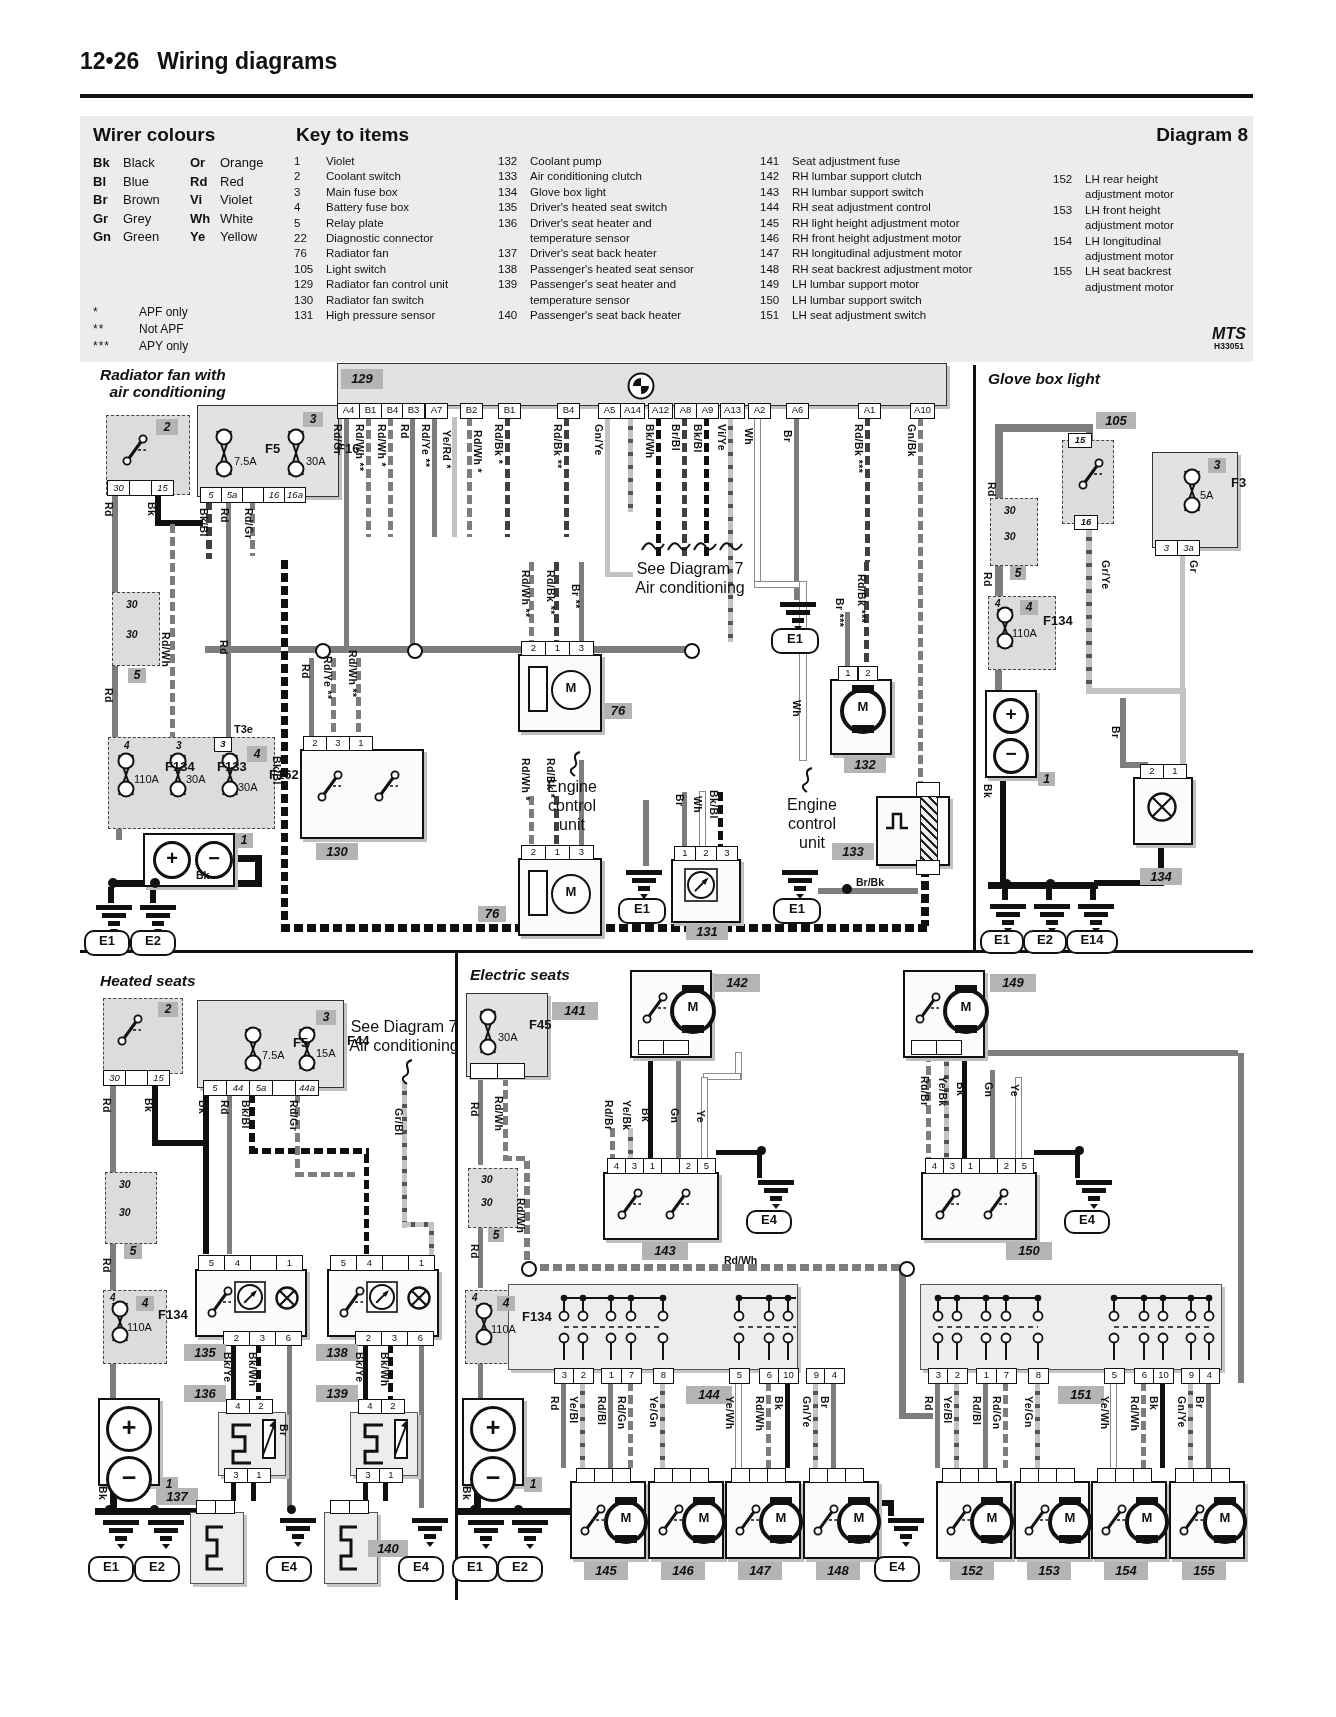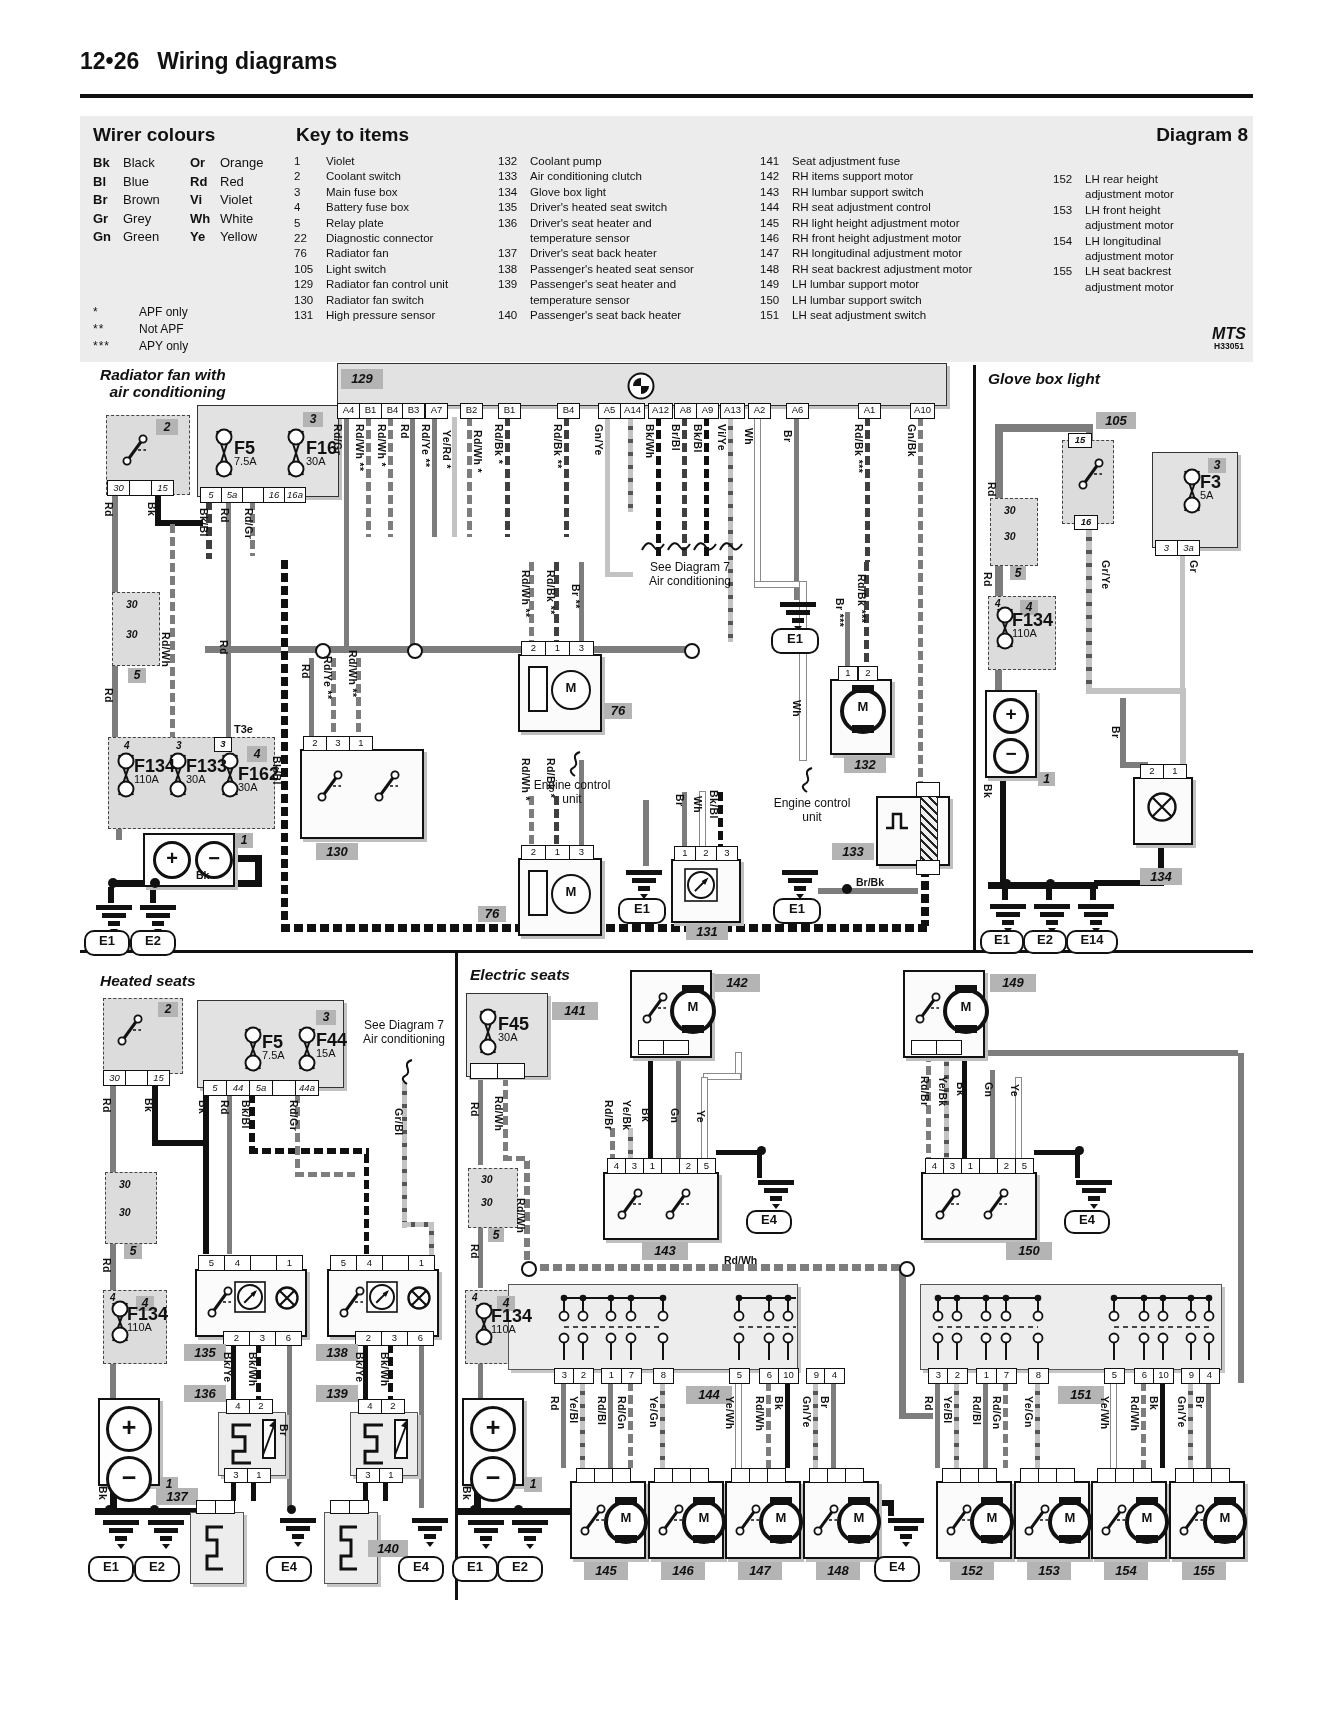--- a/index.html
+++ b/index.html
@@ -37,22 +37,22 @@
        text-align:center;overflow:hidden;}
   .pin.it{font-style:italic;font-weight:bold;}
   .prow{z-index:4;white-space:nowrap;display:flex;}
   .prow .cell{background:#fff;border:1px solid #111;border-left-width:0;
        font-size:9.5px;text-align:center;overflow:hidden;}
   .prow .cell:first-child{border-left-width:1px;}
   .vlab{z-index:4;writing-mode:vertical-rl;font-size:10.5px;font-weight:bold;
         letter-spacing:.4px;white-space:nowrap;}
   .hlab{z-index:4;font-size:10.5px;font-weight:bold;white-space:nowrap;}
   .title{z-index:4;font-size:15.5px;font-weight:bold;font-style:italic;line-height:1.12;}
-  .tx2{z-index:4;font-size:12px;text-align:center;line-height:1.18;}
-  .flname{font-size:18px;font-weight:bold;line-height:13px;}
+  .tx2{z-index:4;font-size:16px;text-align:center;line-height:1.18;}
+  .flname{font-size:13px;font-weight:bold;line-height:13px;margin-left:31px;}
   .flamp{font-size:11px;line-height:12px;}
   .elabel{z-index:4;background:#fff;border:2.2px solid #111;border-radius:10px;
         font-weight:bold;font-size:13px;text-align:center;}
   .motor{z-index:3;background:#fff;border-radius:50%;text-align:center;
         font-weight:bold;}
   .node{z-index:4;background:#fff;border:2px solid #111;border-radius:50%;}
   .dot{z-index:4;background:#111;border-radius:50%;}
   .res{z-index:3;background:#fff;border:2px solid #111;}
   .hatch{z-index:3;border:1.6px solid #222;background:repeating-linear-gradient(45deg,#222 0 2px,#eee 2px 6px);}
   svg{display:block;}
@@ -175,21 +175,21 @@
           <span class="ktxt">Passenger's seat back heater</span>
         </div>
       </div>
     <div class="abs" style="left:680px;top:38px;width:290px;" id="kcol3">
         <div class="krow">
           <span class="knum">141</span>
           <span class="ktxt">Seat adjustment fuse</span>
         </div>
         <div class="krow">
           <span class="knum">142</span>
-          <span class="ktxt">RH items support motor</span>
+          <span class="ktxt">RH lumbar support clutch</span>
         </div>
         <div class="krow">
           <span class="knum">143</span>
           <span class="ktxt">RH lumbar support switch</span>
         </div>
         <div class="krow">
           <span class="knum">144</span>
           <span class="ktxt">RH seat adjustment control</span>
         </div>
         <div class="krow">

